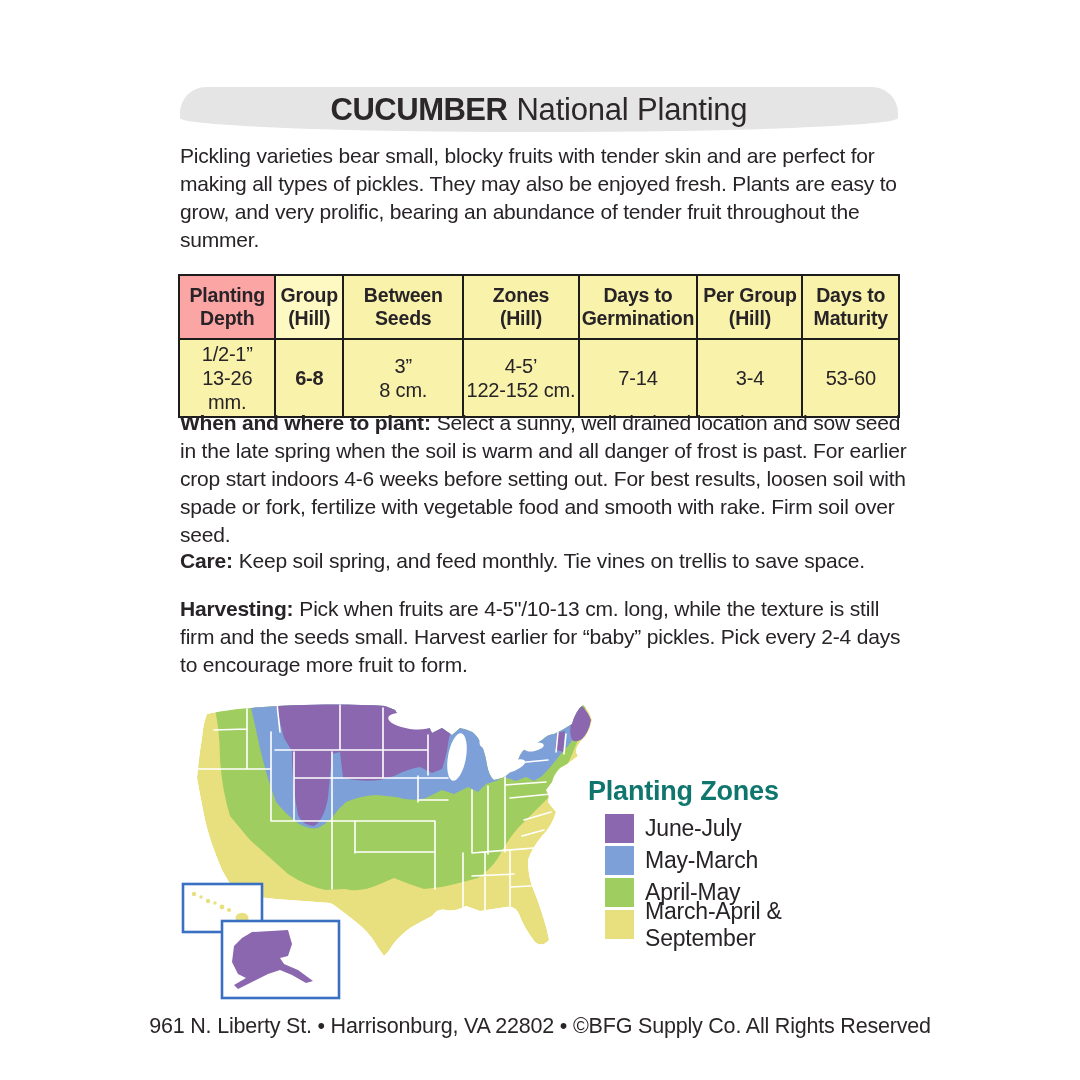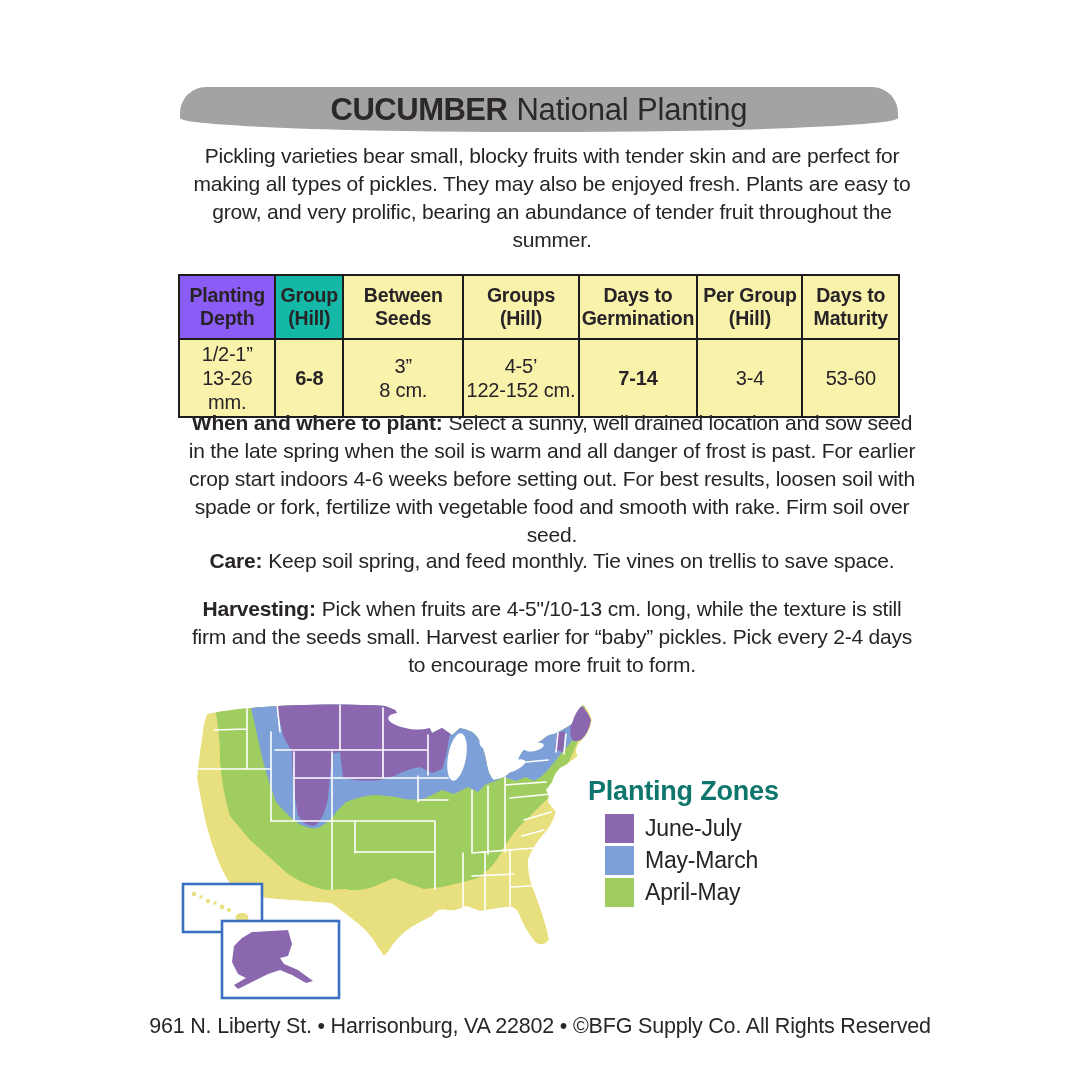--- a/index.html
+++ b/index.html
@@ -10,21 +10,21 @@
   
   .banner{
     position:absolute;left:180px;top:87px;width:718px;height:45px;
     display:flex;align-items:center;justify-content:center;
     border-top-left-radius:26px;border-top-right-radius:26px;
     border-bottom-left-radius:50% 14px;border-bottom-right-radius:50% 14px;
     font-size:31px;color:#2c282a;
   }
   .banner .bold{font-weight:bold;margin-right:9px;letter-spacing:-0.5px;}
   
-  .para{position:absolute;left:180px;width:728px;font-size:21px;line-height:28px;text-align:center;margin-left:8px;}
+  .para{position:absolute;left:180px;width:728px;font-size:21px;line-height:28px;text-align:left;}
   .para .lead{font-weight:bold;margin-right:6px;}
   
   table.specs{
     position:absolute;left:178px;top:274px;width:722px;
     border-collapse:collapse;table-layout:fixed;
   }
   table.specs th,table.specs td{
     border:2.2px solid #1d1d1b;text-align:center;vertical-align:middle;
     white-space:pre-line;padding:2px 2px;
   }
@@ -39,63 +39,63 @@
   .legend-swatch{width:29px;height:29px;flex:0 0 29px;}
   .legend-label{font-size:23px;margin-left:11px;}
   
   .footer{position:absolute;left:0;top:1014px;width:1080px;text-align:center;font-size:21.5px;color:#2a2628;}
 </style>
 </head>
 <body>
 
 <div class="canvas">
 
-  <div class="banner" style="background-color: #a3a3a3;">
+  <div class="banner" style="background-color: #e5e5e5;">
     <span class="bold">CUCUMBER</span>
     <span>National Planting</span>
   </div>
 
   <div class="para" style="top:142px;">Pickling varieties bear small, blocky fruits with tender skin and are perfect for making all types of pickles. They may also be enjoyed fresh. Plants are easy to grow, and very prolific, bearing an abundance of tender fruit throughout the summer.</div>
 
   <table class="specs">
     <colgroup>
       <col style="width:13.4%">
         <col style="width:9.4%">
         <col style="width:16.7%">
       <col style="width:16.0%">
         <col style="width:16.5%">
         <col style="width:14.6%">
         <col style="width:13.4%">
     </colgroup>
     <tbody>
         <tr>
-      <th style="background-color: #8b5cf6; margin-left: 16px;">Planting
+      <th style="background-color: #fca5a5; margin-left: 16px;">Planting
 Depth</th>
-      <th style="background-color: #14b8a6;">Group
+      <th style="background-color: #fef9c3;">Group
 (Hill)</th>
       <th style="background-color: rgb(248, 242, 171);">Between
 Seeds</th>
-      <th style="background-color: rgb(248, 242, 171);">Groups
+      <th style="background-color: rgb(248, 242, 171);">Zones
 (Hill)</th>
       <th style="background-color: rgb(248, 242, 171);">Days to
 Germination</th>
       <th style="background-color: rgb(248, 242, 171);">Per Group
 (Hill)</th>
       <th style="background-color: rgb(248, 242, 171);">Days to
 Maturity</th>
     </tr>
     <tr>
       <td style="background-color: rgb(248, 242, 171);">1/2-1”
 13-26 mm.</td>
       <td style="background-color: rgb(248, 242, 171); font-weight: bold;">6-8</td>
       <td style="background-color: rgb(248, 242, 171);">3”
 8 cm.</td>
       <td style="background-color: rgb(248, 242, 171);">4-5’
 122-152 cm.</td>
-      <td style="background-color: rgb(248, 242, 171); font-weight: bold;">7-14</td>
+      <td style="background-color: rgb(248, 242, 171);">7-14</td>
       <td style="background-color: rgb(248, 242, 171);">3-4</td>
       <td style="background-color: rgb(248, 242, 171); margin-left: 40px;">53-60</td>
     </tr>
   </tbody>
     </table>
 
   <div class="para" style="top:409px;">
     <span class="lead">When and where to plant:</span><span>Select a sunny, well drained location and sow seed in the late spring when the soil is warm and all danger of frost is past. For earlier crop start indoors 4-6 weeks before setting out. For best results, loosen soil with spade or fork, fertilize with vegetable food and smooth with rake. Firm soil over seed.</span>
   </div>
   <div class="para" style="top:547px;">
@@ -164,17 +164,21 @@
       <div class="legend-label">June-July</div>
     </div>
     <div class="legend-row">
       <div class="legend-swatch" style="background-color: rgb(125, 160, 216);"></div>
       <div class="legend-label">May-March</div>
     </div>
     <div class="legend-row">
       <div class="legend-swatch" style="background-color: rgb(160, 205, 96);"></div>
       <div class="legend-label">April-May</div>
     </div>
+    <div class="legend-row">
+      <div class="legend-swatch" style="background-color: rgb(232, 224, 126);"></div>
+      <div class="legend-label">March-April &amp; September</div>
+    </div>
   </div>
 
   <div class="footer">961 N. Liberty St. • Harrisonburg, VA 22802 • ©BFG Supply Co. All Rights Reserved</div>
 
 </div>
 
 </body></html>

